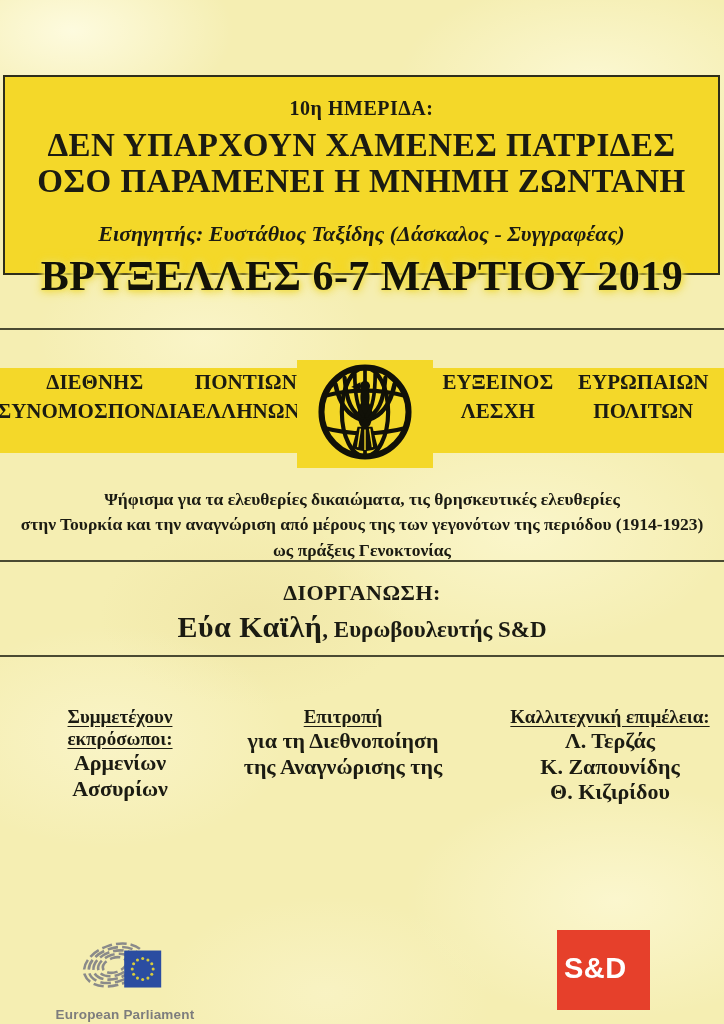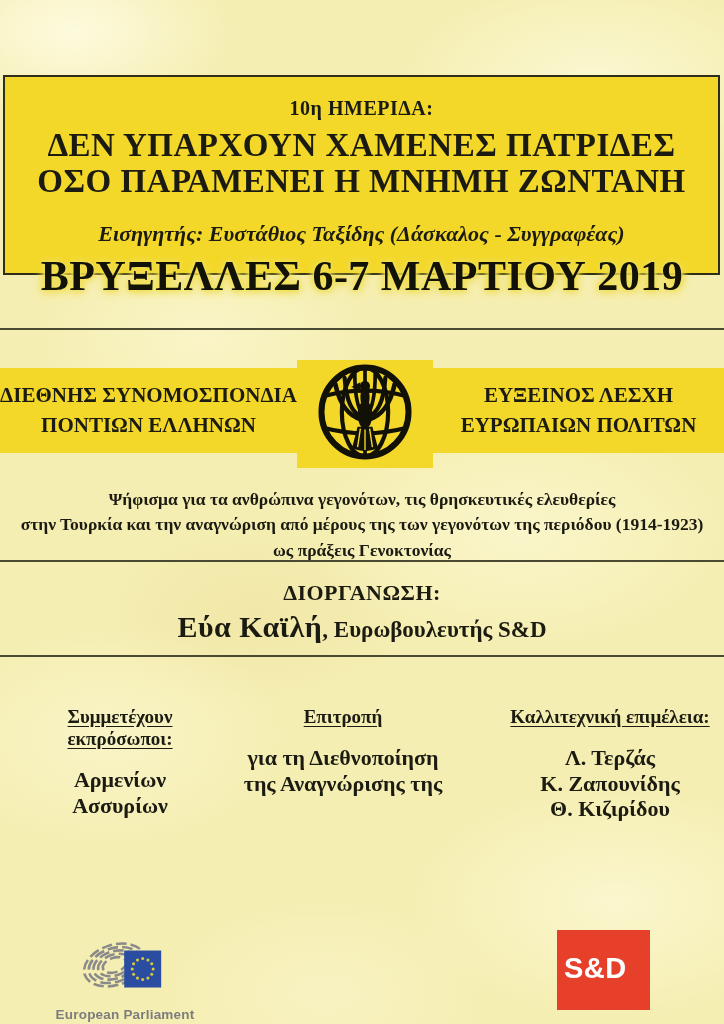--- a/index.html
+++ b/index.html
@@ -39,21 +39,21 @@
     text-shadow:0 0 3px #f3e35a, 0 0 6px #f2e052, 0 0 9px #eeda48, 0 0 12px #eeda48;
   }
 
   
   .rule{ position:absolute; left:0; width:100%; height:1.5px; background:#4a4a32; }
   .rule-1{ top:328px; } .rule-2{ top:560px; } .rule-3{ top:655px; }
 
   
   .org-band{ position:absolute; left:0; top:368px; width:100%; height:85px; background:#f4d829; }
   .org-left,.org-right{
-    position:absolute; top:368px; height:85px; display:flex; flex-direction:column;
+    position:absolute; top:368px; height:85px; display:flex; flex-direction:row;
     justify-content:center; text-align:center; font-weight:700; font-size:21px; line-height:1.4;
   }
   .org-left{ left:0; width:297px; }
   .org-right{ left:433px; width:291px; }
   .logo-box{
     position:absolute; left:297px; top:360px; width:136px; height:108px;
     background:#f4d829; display:flex; align-items:center; justify-content:center;
   }
 
   
@@ -69,21 +69,21 @@
   .organizer-name{ font-size:30px; font-weight:700; letter-spacing:.5px; }
   .organizer-role{ font-size:23px; font-weight:700; }
 
   
   .col{ position:absolute; top:706px; text-align:center; }
   .col-1{ left:14px;  width:212px; }
   .col-2{ left:238px; width:210px; }
   .col-3{ left:505px; width:210px; }
   .col-header{
     font-size:19px; font-weight:700; text-decoration:underline;
-    text-underline-offset:3px; margin-bottom:17px;
+    text-underline-offset:3px; 
   }
   .col-line{ font-size:22px; font-weight:600; line-height:1.17; }
 
   
   .ep-logo{ position:absolute; left:55px; top:928px; width:140px; text-align:center; }
   .ep-label{
     font-family:"Liberation Sans","DejaVu Sans",sans-serif;
     font-size:13.5px; font-weight:700; color:#7d7d7d; letter-spacing:.2px; margin-top:1px;
   }
   .sd-logo{
@@ -151,21 +151,21 @@
         </g>
       </svg>
     </span>
   </div>
   <div class="org-right">
     <div>ΕΥΞΕΙΝΟΣ ΛΕΣΧΗ</div>
     <div>ΕΥΡΩΠΑΙΩΝ ΠΟΛΙΤΩΝ</div>
   </div>
 
   <div class="resolution">
-    <div>Ψήφισμα για τα ανθρώπινα γεγονότων, τις θρησκευτικές ελευθερίες</div>
+    <div>Ψήφισμα για τα ελευθερίες δικαιώματα, τις θρησκευτικές ελευθερίες</div>
     <div>στην Τουρκία και την αναγνώριση από μέρους της των γεγονότων της περιόδου (1914-1923)</div>
     <div>ως πράξεις Γενοκτονίας</div>
   </div>
 
   <div class="rule rule-2"></div>
 
   <div class="organizer">
     <div class="organizer-heading">ΔΙΟΡΓΑΝΩΣΗ:</div>
     <div class="organizer-line">
       <span class="organizer-name">Εύα Καϊλή</span><span class="organizer-role">, Ευρωβουλευτής S&amp;D</span>

